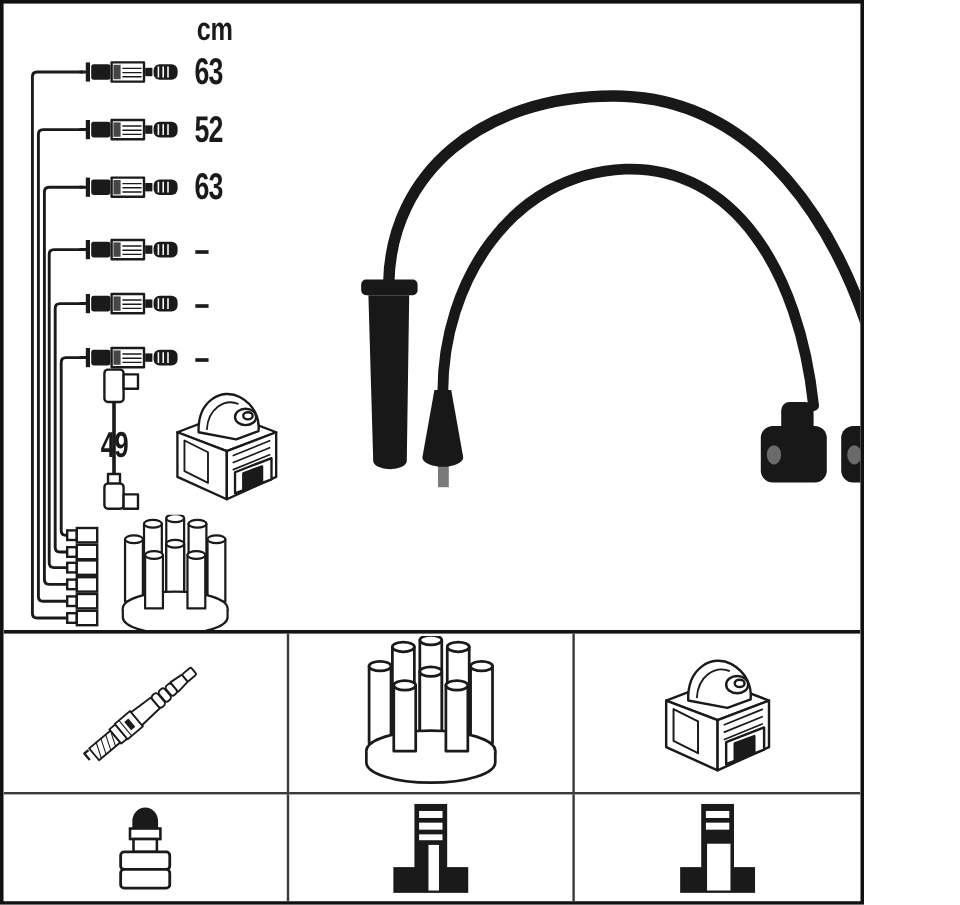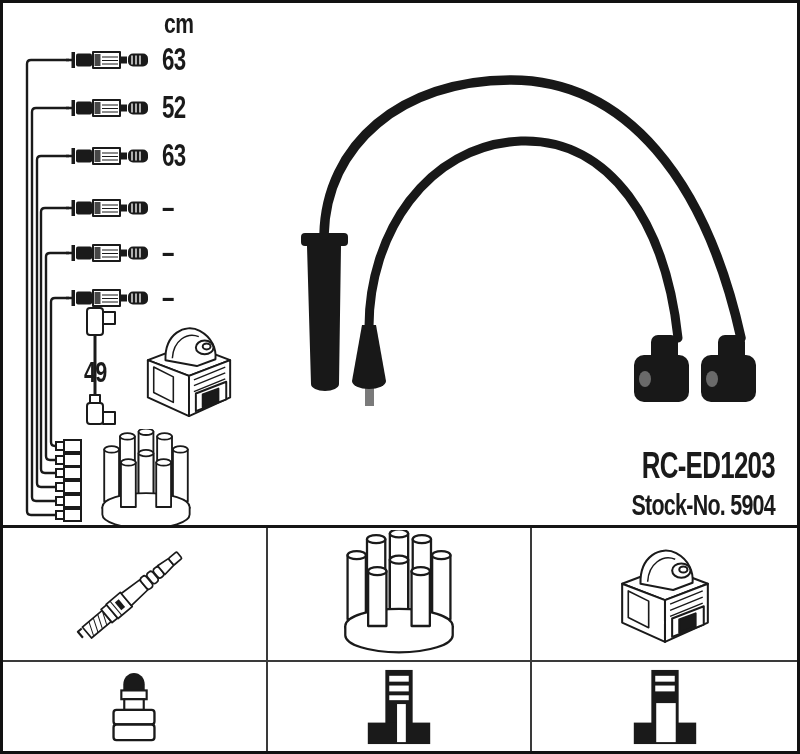--- a/index.html
+++ b/index.html
@@ -1,17 +1,17 @@
 <!DOCTYPE html>
 <html><head>
 <meta charset="utf-8">
 <style>
   html,body{margin:0;padding:0;background:#fff;}
   .canvas{
-    position:relative;width:800px;height:754px;box-sizing:border-box;
+    position:relative;width:720px;height:754px;box-sizing:border-box;
     background:#ffffff;border:3px solid #111;overflow:hidden;
     font-family:"Liberation Sans",sans-serif;color:#1a1a1a;
   }
   svg{display:block;}
   .abs{position:absolute;}
   
   .unit-label{
     position:absolute;left:161px;top:6px;font-weight:bold;font-size:27px;
     transform:scaleX(.78);transform-origin:left center;letter-spacing:-.5px;
   }
@@ -238,24 +238,20 @@
       <ellipse cx="11" cy="44" rx="6" ry="8" fill="#6a6a6a"></ellipse>
     </g>
 
     <g transform="translate(420,280)">
       <rect x="17" y="0" width="27" height="32" rx="7" fill="#181818"></rect>
       <rect x="0" y="20" width="55" height="47" rx="10" fill="#181818"></rect>
       <ellipse cx="11" cy="44" rx="6" ry="8" fill="#6a6a6a"></ellipse>
     </g>
   </svg>
 
-  <div class="code-block">
-    <div class="part-number">RC-ED1203</div>
-    <div class="stock-number">Stock-No. 5904</div>
-  </div>
 
   <div class="legend">
     <div class="legend-cell">
       <svg width="265" height="132" viewBox="0 0 265 132">
         <g transform="translate(131,66) rotate(-40) scale(0.72)">
             <use href="#sym-plug"></use>
           </g>
       </svg>
     </div>
     <div class="legend-cell">

